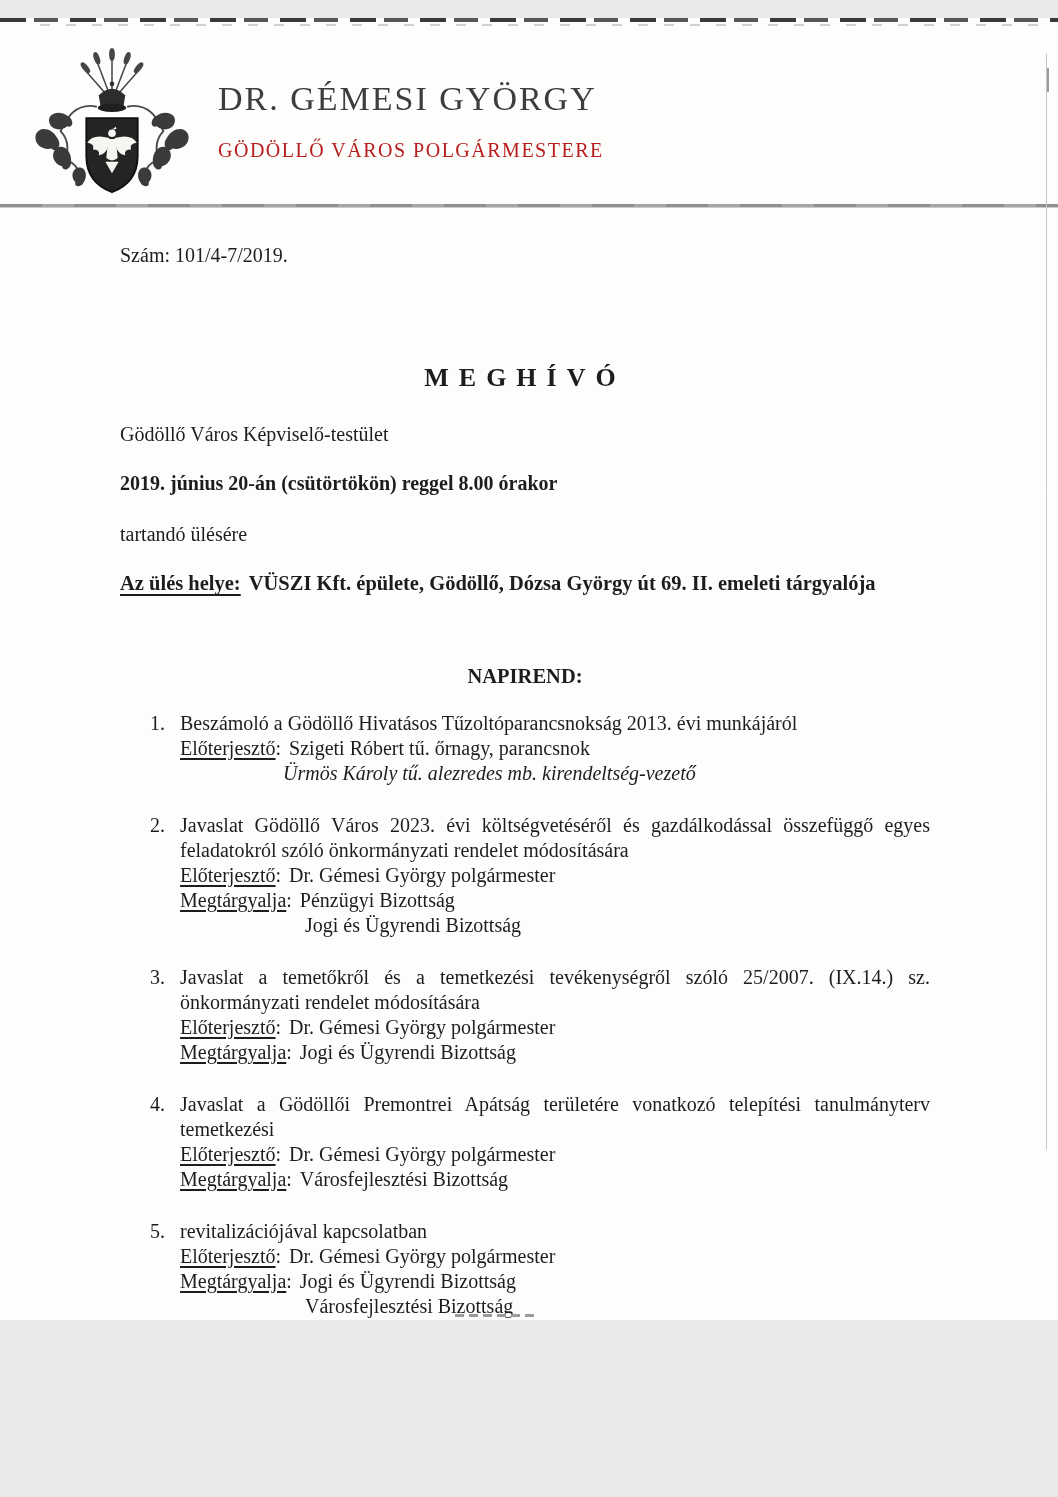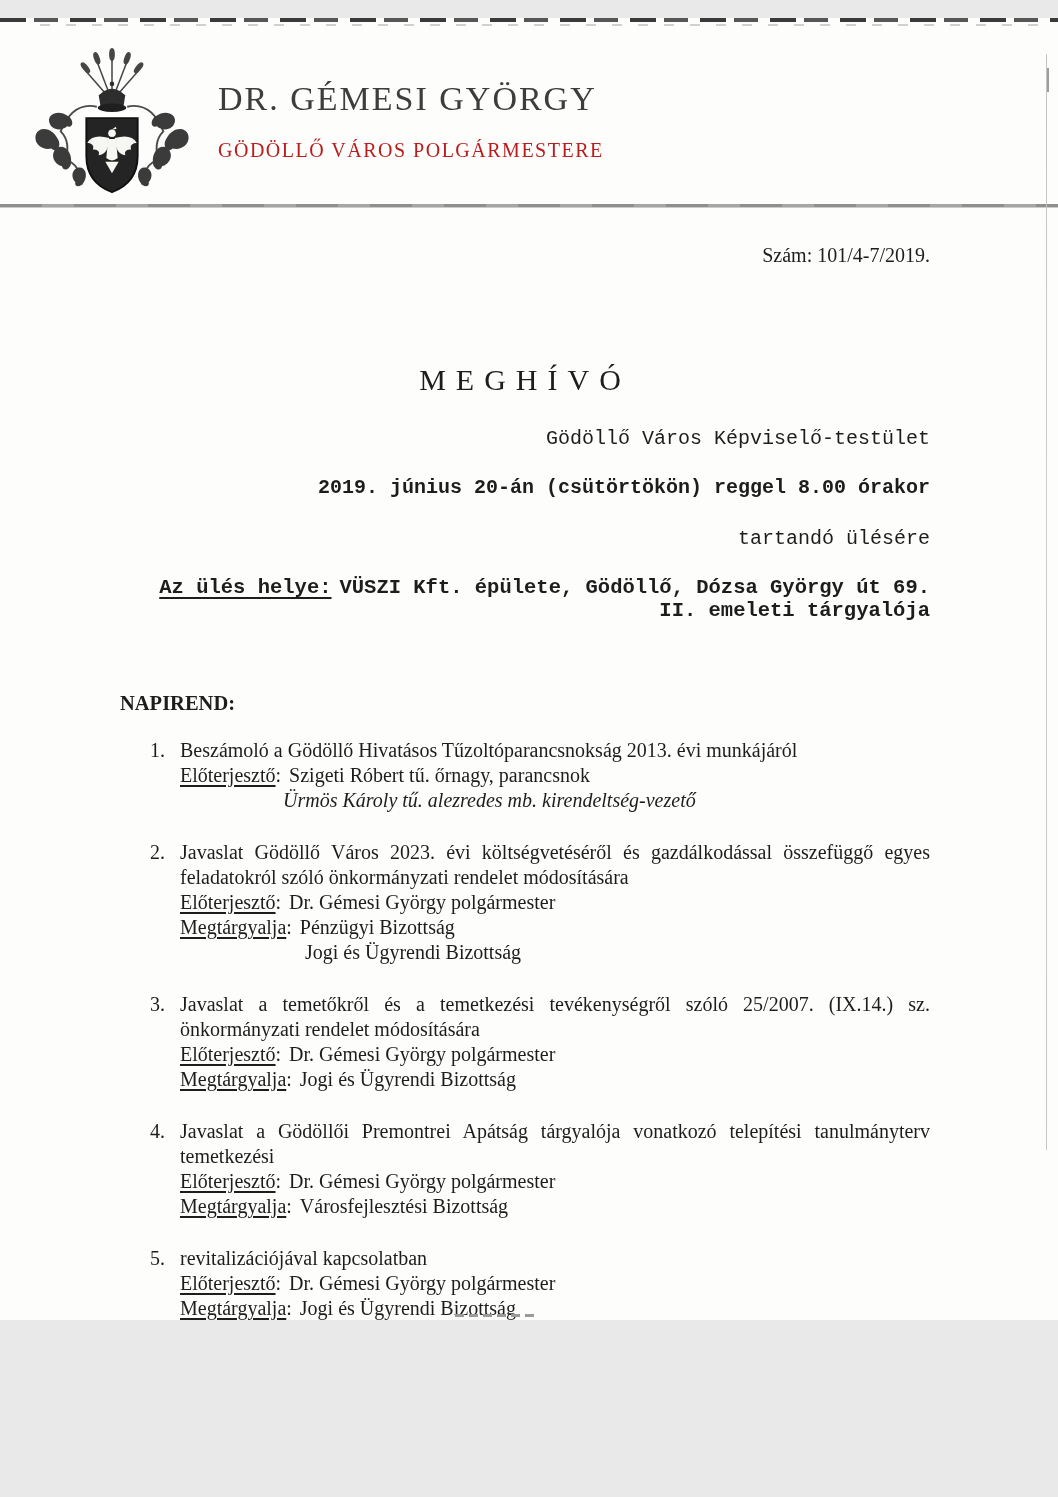--- a/index.html
+++ b/index.html
@@ -26,31 +26,31 @@
   header{display:flex;align-items:flex-start;padding:26px 0 0 34px;}
   .logo{width:156px;height:152px;flex:none;}
   .head-text{margin-left:28px;padding-top:36px;}
   .lh-name{font-size:34px;line-height:1.1;letter-spacing:2px;color:#3d3d3d;font-weight:400;}
   .lh-sub{font-size:20px;letter-spacing:1.5px;color:#b91c1c;margin-top:22px;}
   .divider{margin-top:8px;height:3px;
     background:repeating-linear-gradient(90deg,#8f8f8f 0 42px,#a6a6a6 42px 74px);
     border-bottom:1px solid #cccccc;}
   
   main{padding:0 128px 0 120px;}
-  .ref{margin:36px 0 0 0;font-size:20px;text-align:right;}
-  .doc-title{text-align:center;font-weight:normal;font-size:30px;letter-spacing:10px;margin:96px 0 0 0;}
-  .c{text-align:right;font-size:20px;margin:0;font-family:Liberation Mono, monospace;}
+  .ref{margin:36px 0 0 0;font-size:20px;}
+  .doc-title{text-align:center;font-weight:bold;font-size:26px;letter-spacing:10px;margin:96px 0 0 0;}
+  .c{text-align:left;font-size:20px;margin:0;}
   .m-line1{margin-top:30px;}
   .m-date{margin-top:26px;font-weight:bold;}
   .m-purpose{margin-top:28px;}
   .m-loc{margin-top:26px;font-weight:bold;font-size:20.5px;}
   .ul{text-decoration:underline;text-decoration-thickness:1.5px;text-underline-offset:3px;}
   .ul2{text-decoration:underline;text-decoration-thickness:2px;text-underline-offset:4px;}
   .val{margin-left:8px;}
-  .agenda-heading{font-size:20.5px;font-weight:bold;margin:70px 0 0 0;}
+  .agenda-heading{font-size:20.5px;font-weight:bold;margin:70px 0 0 0;text-align:center;}
   ol.agenda{list-style:none;margin:23px 0 0 0;padding:0 0 0 30px;}
   li.item{display:flex;margin-bottom:27px;}
   .num{width:30px;flex:none;font-size:20px;line-height:25px;}
   .ibody{flex:1;font-size:20px;line-height:25px;}
   .t{min-height:25px;}
   .jl{text-align:justify;text-align-last:justify;}
   .ind1{padding-left:103px;font-style:italic;}
   .ind2{padding-left:125px;}
 </style>
 </head>
@@ -163,21 +163,21 @@
           <div class="t jl">Javaslat a temetőkről és a temetkezési tevékenységről szóló 25/2007. (IX.14.) sz.</div>
           <div class="t">önkormányzati rendelet módosítására</div>
           <div class="t"><span class="ul">Előterjesztő</span><span>:</span><span class="val">Dr. Gémesi György polgármester</span></div>
           <div class="t"><span class="ul">Megtárgyalja</span><span>:</span><span class="val">Jogi és Ügyrendi Bizottság</span></div>
         </div>
       </li>
 
       <li class="item">
         <div class="num">4.</div>
         <div class="ibody">
-          <div class="t jl">Javaslat a Gödöllői Premontrei Apátság tárgyalója vonatkozó telepítési tanulmányterv</div>
+          <div class="t jl">Javaslat a Gödöllői Premontrei Apátság területére vonatkozó telepítési tanulmányterv</div>
           <div class="t">temetkezési</div>
           <div class="t"><span class="ul">Előterjesztő</span><span>:</span><span class="val">Dr. Gémesi György polgármester</span></div>
           <div class="t"><span class="ul">Megtárgyalja</span><span>:</span><span class="val">Városfejlesztési Bizottság</span></div>
         </div>
       </li>
 
       <li class="item">
         <div class="num">5.</div>
         <div class="ibody">
           <div class="t">revitalizációjával kapcsolatban</div>

